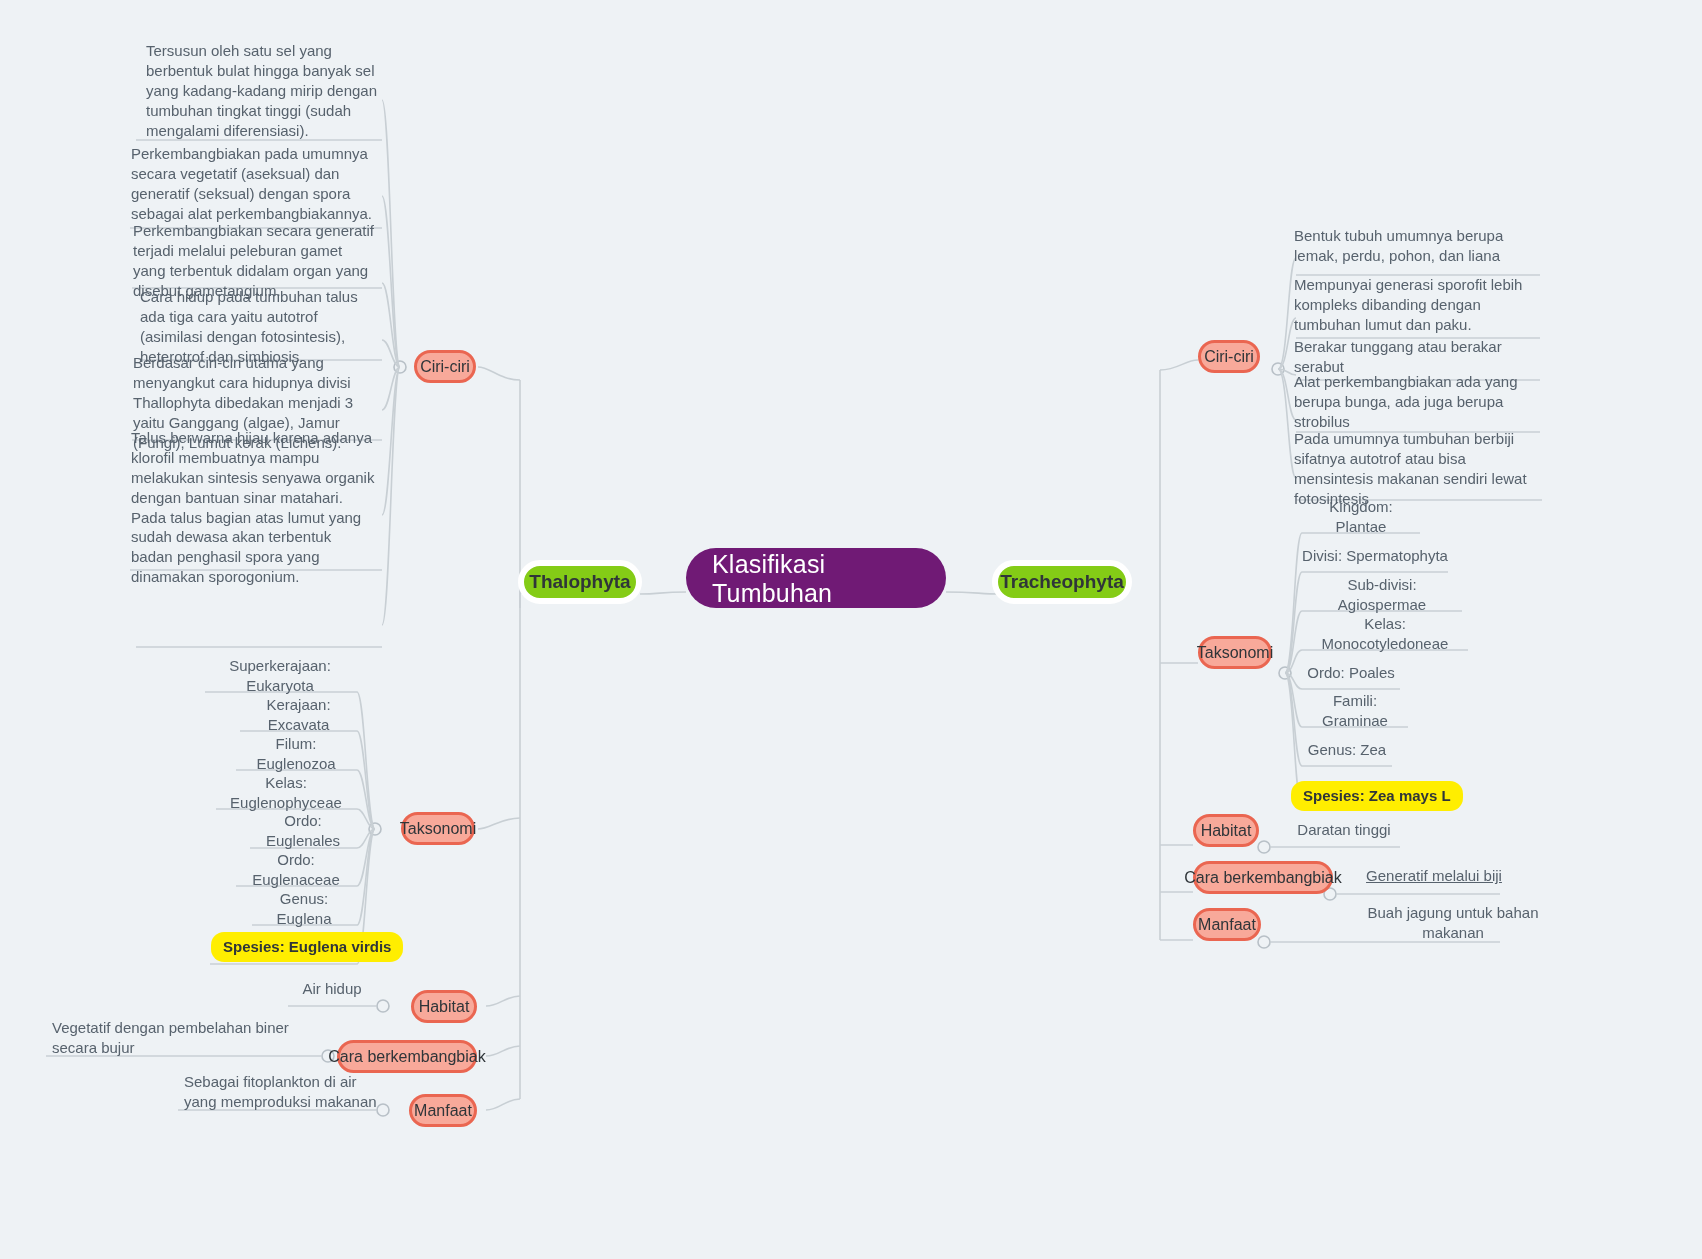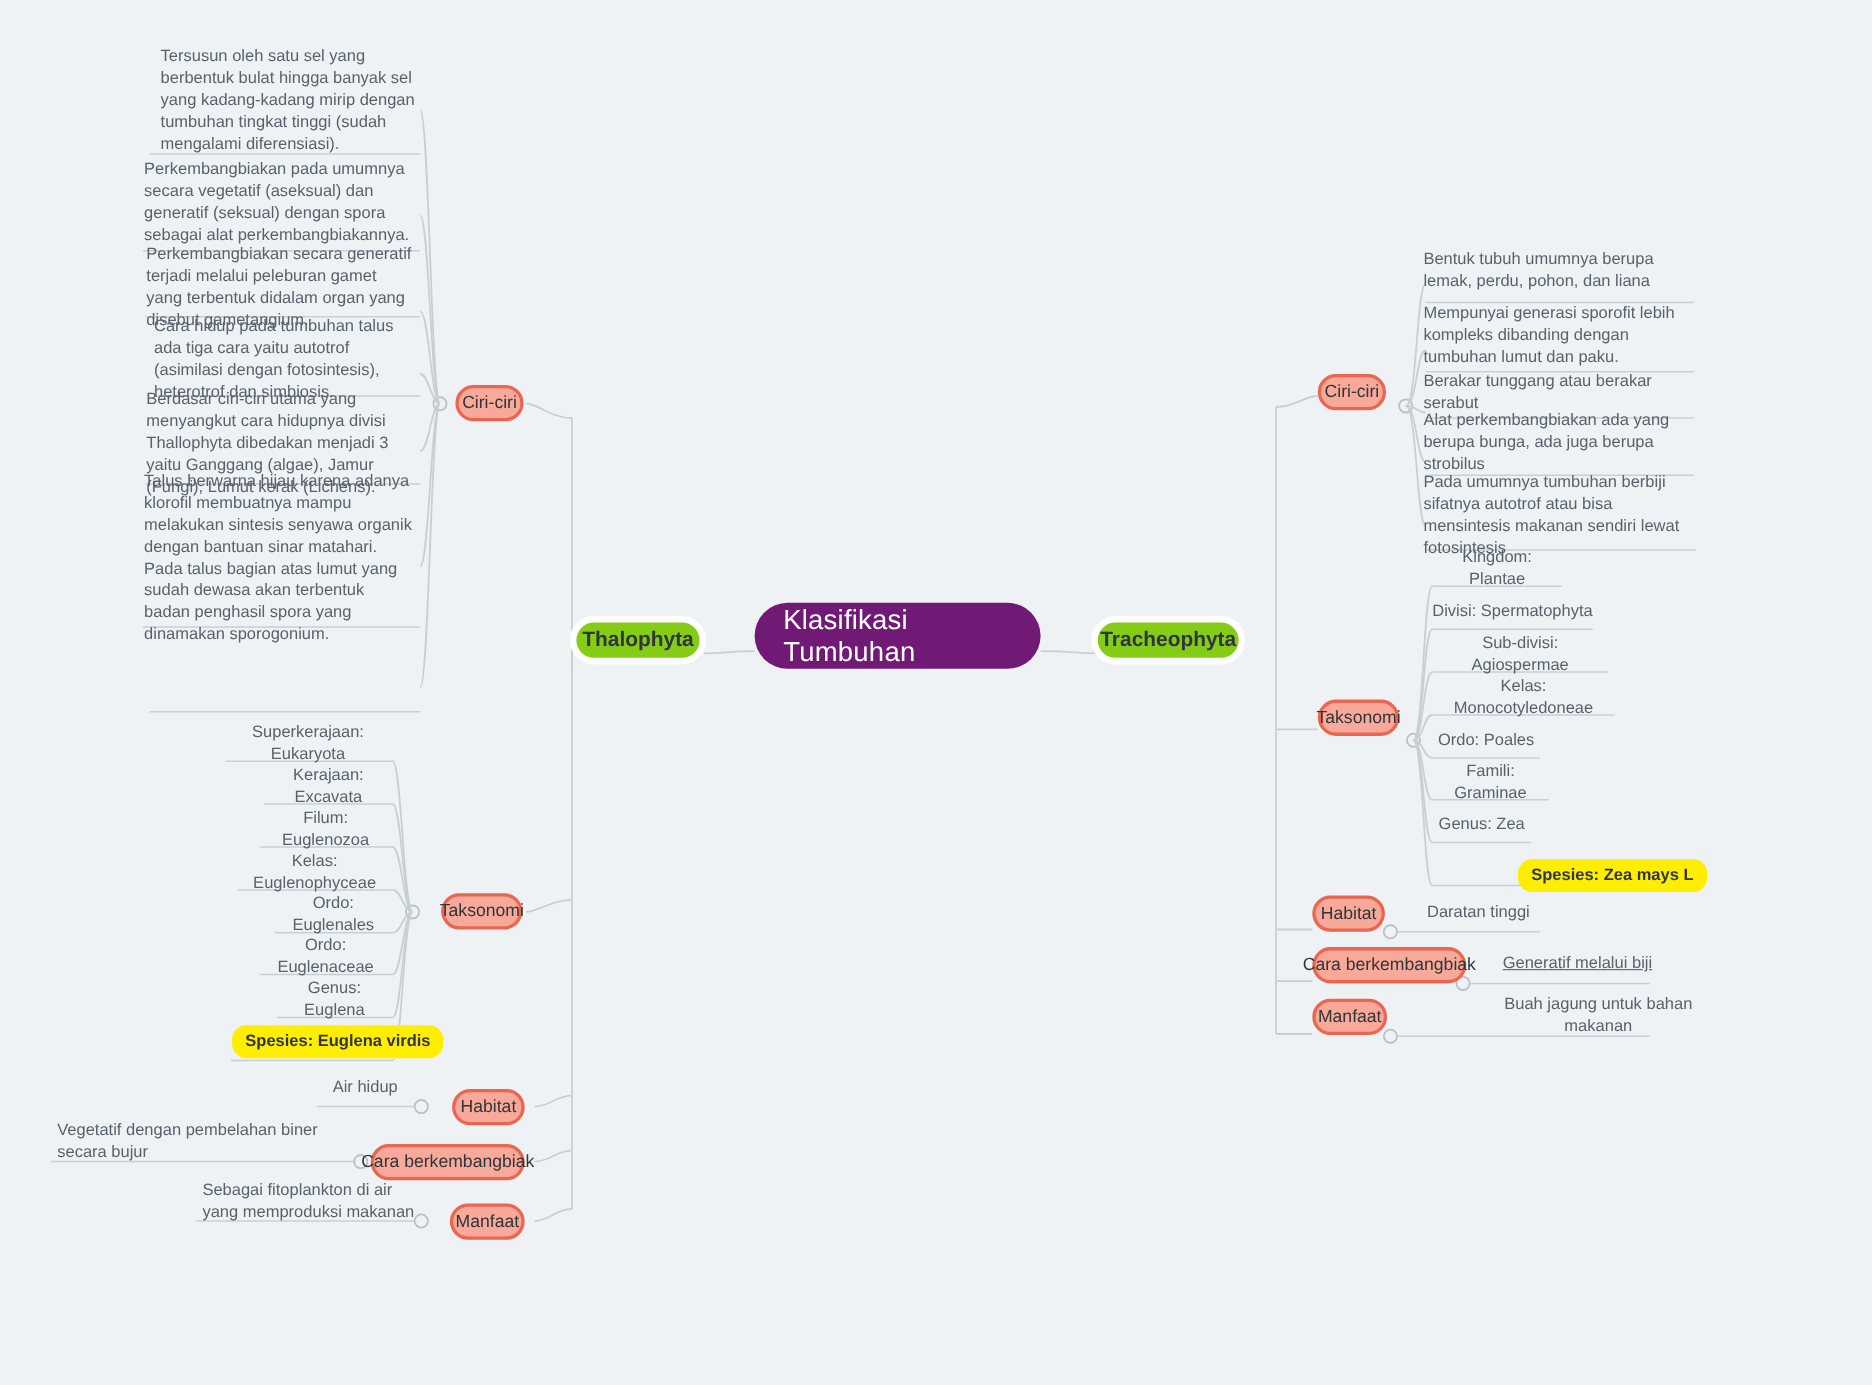--- a/index.html
+++ b/index.html
@@ -346,21 +346,21 @@
   </div>
   <div class="node leaf-node center" style="left:1302px; top:661px; width:98px; height:24px;">
     <span>Ordo: Poales</span>
   </div>
   <div class="node leaf-node center" style="left:1302px; top:699px; width:106px; height:24px;">
     <span>Famili: Graminae</span>
   </div>
   <div class="node leaf-node center" style="left:1302px; top:738px; width:90px; height:24px;">
     <span>Genus: Zea</span>
   </div>
-  <div class="node leaf-node highlight" style="left:1380px; top:774px; width:130px; height:44px;">
+  <div class="node leaf-node highlight" style="left:1291px; top:774px; width:130px; height:44px;">
     <span class="hl">Spesies: Zea mays L</span>
   </div>
 
   <div class="node leaf-node center" style="left:1286px; top:819px; width:116px; height:22px;">
     <span>Daratan tinggi</span>
   </div>
   <div class="node leaf-node center" style="left:1364px; top:865px; width:140px; height:22px;text-decoration:underline;">
     <span>Generatif melalui biji</span>
   </div>
   <div class="node leaf-node center" style="left:1348px; top:912px; width:210px; height:22px;">

